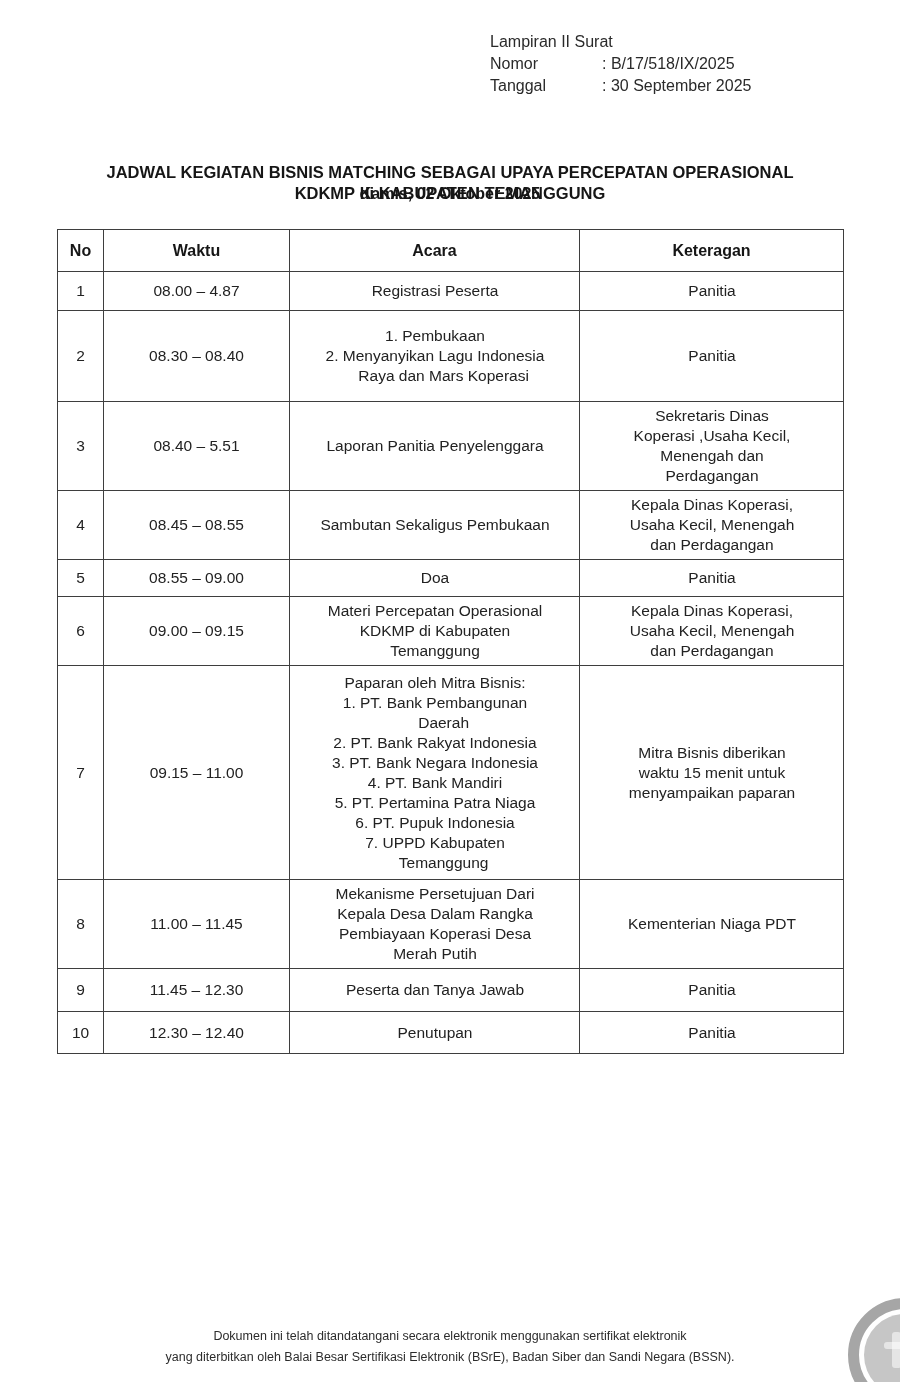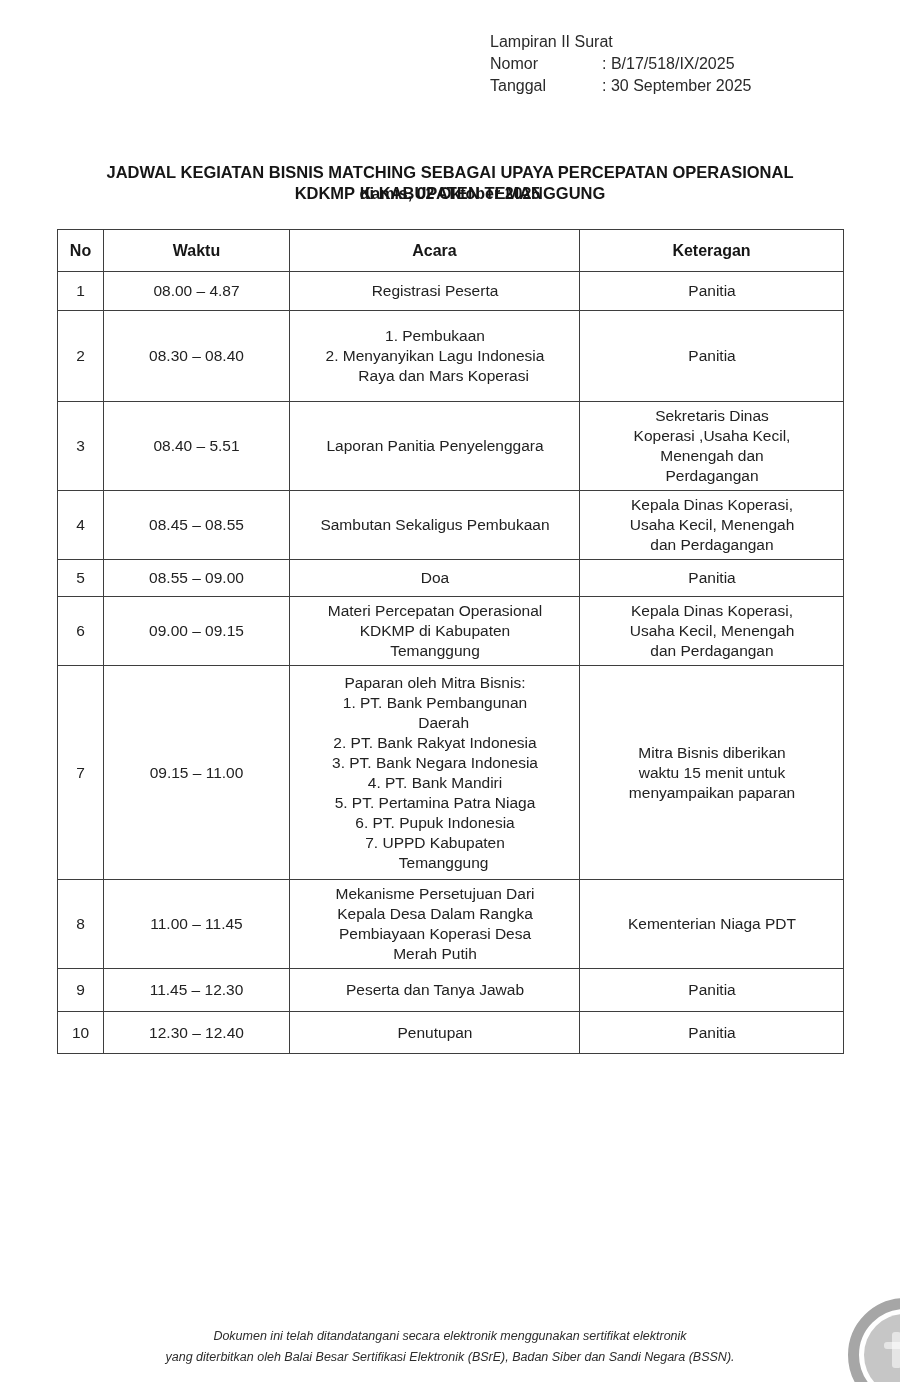--- a/index.html
+++ b/index.html
@@ -93,21 +93,20 @@
   
   .footer {
     position: absolute;
     left: 0;
     top: 1326px;
     width: 100%;
     text-align: center;
     font-size: 12.5px;
     line-height: 21px;
     color: #2c2c2c;
-    font-style: italic;
   }
   
   .seal {
     position: absolute;
     left: 848px;
     top: 1298px;
     width: 114px;
     height: 114px;
     border-radius: 50%;
     background: #ffffff;

